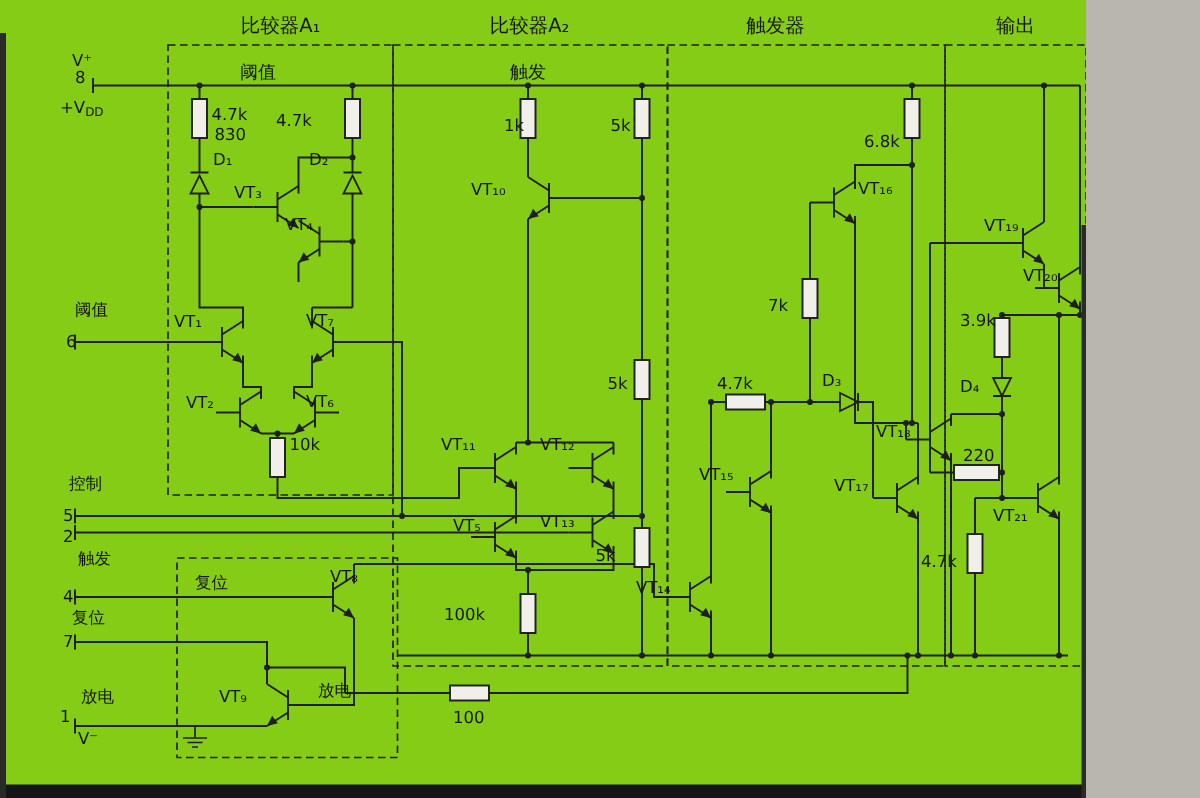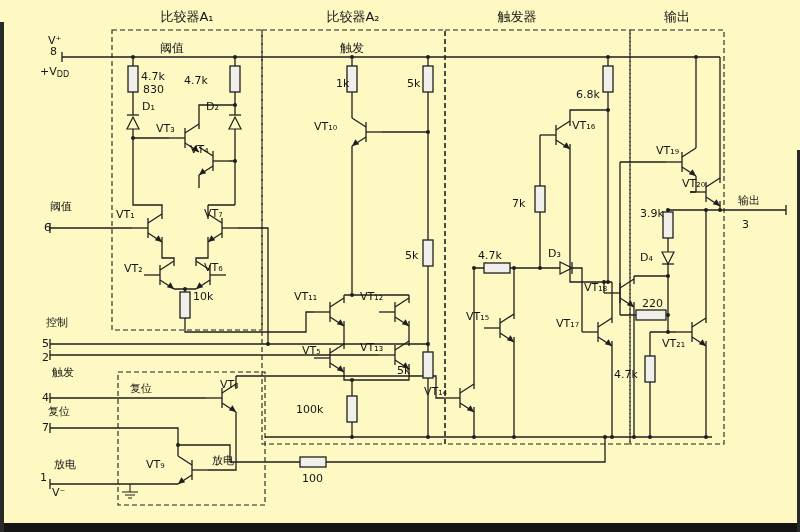--- a/index.html
+++ b/index.html
@@ -1,19 +1,19 @@
 <!DOCTYPE html>
 <html><head>
 <meta charset="utf-8">
 <style>
   * { margin:0; padding:0; box-sizing:border-box; }
   html,body { background:#b9b6b0; font-family:"DejaVu Sans", sans-serif; }
   .page {
-    position:relative; width:800px; height:532px;
-    background:#fef9c3; overflow:hidden;
+    position:relative; width:724px; height:532px;
+    background:#84cc16; overflow:hidden;
   }
   svg { display:block; }
   .w   { stroke:#1f1f1f; stroke-width:1.3; fill:none; }
   .thin{ stroke:#1f1f1f; stroke-width:1.1; fill:none; }
   .dash{ stroke:#1f1f1f; stroke-width:1.1; fill:none; stroke-dasharray:5 3; }
   .comp rect { fill:#f1efe9; stroke:#1f1f1f; stroke-width:1.3; }
   .dio  polygon { fill:none; stroke:#1f1f1f; stroke-width:1.2; }
   .dio  line { stroke:#1f1f1f; stroke-width:1.3; }
   .dot  circle { fill:#1f1f1f; stroke:none; }
   #tr line { stroke:#1f1f1f; stroke-width:1.3; }

